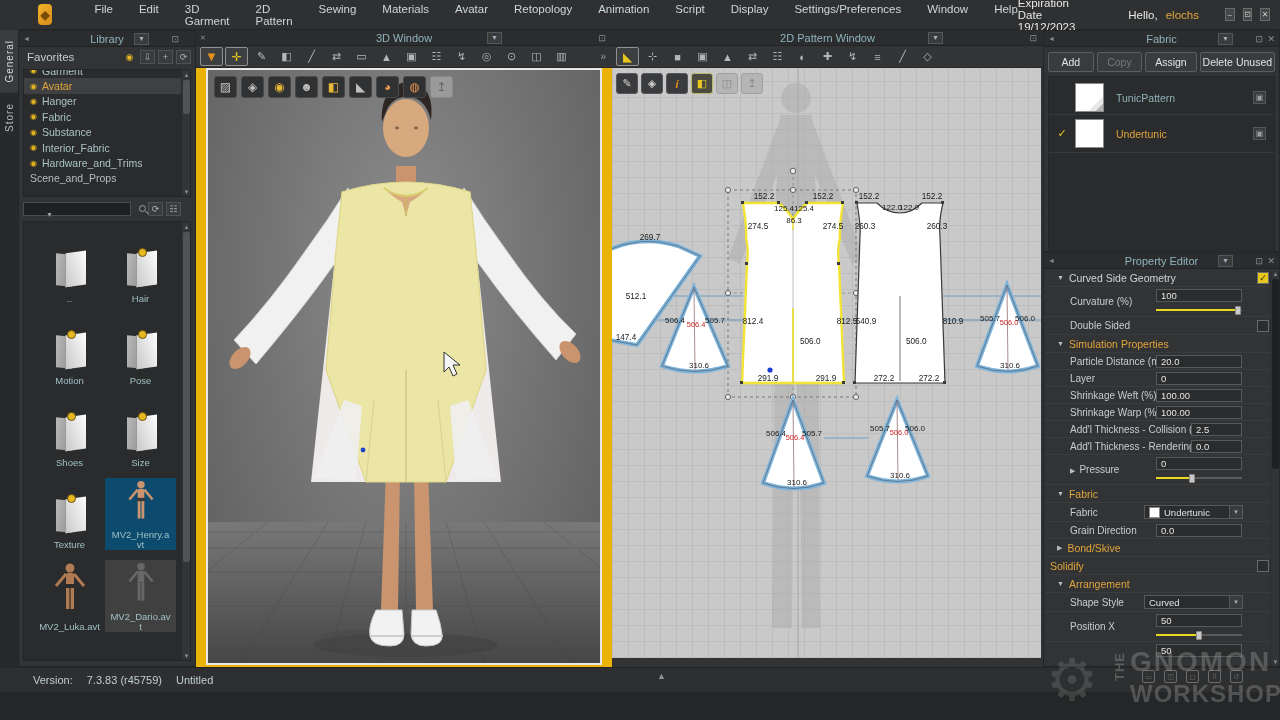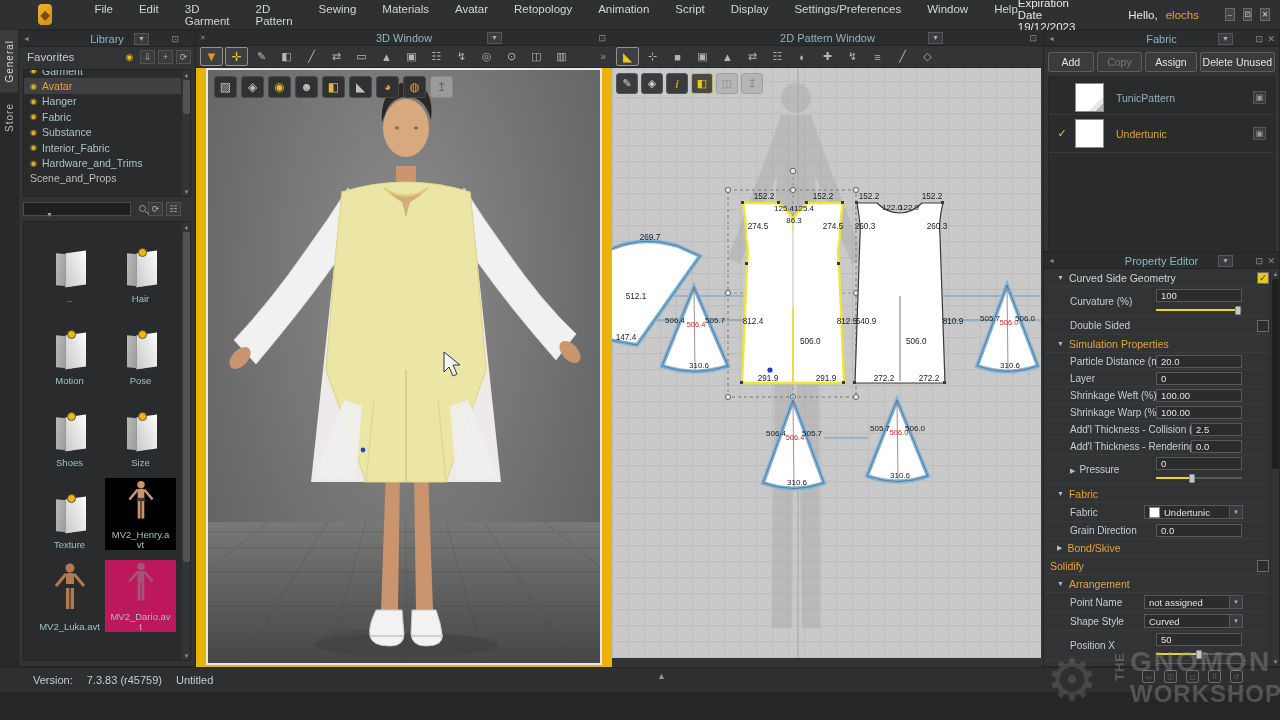--- a/index.html
+++ b/index.html
@@ -71,21 +71,21 @@
     border:1.4px solid #9aa0a0; border-radius:50%; }
   #search-lens::after { content:""; position:absolute; left:5px; top:6px; width:4px; height:1.4px;
     background:#9aa0a0; transform:rotate(38deg); }
   #search-drop { margin-left:22px; color:#9aa0a0; font-size:7px; }
   #lib-grid { position:relative; margin:2px 4px 0 4px; height:440px; background:#2a2b2c;
     border:1px solid #242526; overflow:hidden; }
   .grid-inner { display:grid; grid-template-columns:1fr 1fr; padding:10px 14px 0 10px;
     row-gap:10px; }
   .lib-item { position:relative; height:72px; display:flex; flex-direction:column;
     align-items:center; justify-content:flex-end; }
-  .lib-item.selected { background:#000000; }
+  .lib-item.selected { background:#0c4a6e; }
   .lib-label { font-size:9.5px; color:#9fc0c4; text-align:center; line-height:10px;
     margin-top:4px; max-width:62px; word-break:break-all; }
   .folder { position:relative; width:34px; height:36px; margin-bottom:2px; }
   .folder::before { content:""; position:absolute; left:3px; top:2px; width:16px; height:32px;
     background:linear-gradient(100deg,#b9b9b9,#8f8f8f); transform:skewY(6deg); }
   .folder::after { content:""; position:absolute; left:12px; top:0px; width:20px; height:34px;
     background:linear-gradient(250deg,#fdfdfd,#c9c9c9); transform:skewY(-8deg);
     border-left:1px solid #9a9a9a; }
   .badge { position:absolute; left:14px; top:-4px; width:9px; height:9px; border-radius:50%;
     background:#e8b820; border:1px solid #6a5410; z-index:3; }
@@ -361,21 +361,21 @@
           <svg class="avatar-thumb" viewBox="0 0 40 58">
             <circle cx="20" cy="8" r="4.5" fill="#b07a52"></circle>
               <rect x="16" y="13" width="8" height="14" rx="2" fill="#b07a52"></rect>
             <path d="M16,14 L6,26 M24,14 L34,26" stroke="#b07a52" stroke-width="3"></path>
             <rect x="16" y="27" width="3.4" height="22" fill="#b07a52"></rect>
               <rect x="20.6" y="27" width="3.4" height="22" fill="#b07a52"></rect>
             <rect x="15" y="24" width="10" height="4" fill="#2a2a2a"></rect>
           </svg>
           <span class="lib-label">MV2_Luka.avt</span>
         </div>
-        <div class="lib-item" style="background:#be185d;">
+        <div class="lib-item" style="background:#404040;">
           <svg class="avatar-thumb" viewBox="0 0 40 58" opacity="0.55">
             <circle cx="20" cy="8" r="4.5" fill="#8a8a8a"></circle>
               <rect x="16" y="13" width="8" height="14" rx="2" fill="#8a8a8a"></rect>
             <path d="M16,14 L6,26 M24,14 L34,26" stroke="#8a8a8a" stroke-width="3"></path>
             <rect x="16" y="27" width="3.4" height="22" fill="#8a8a8a"></rect>
               <rect x="20.6" y="27" width="3.4" height="22" fill="#8a8a8a"></rect>
           </svg>
           <span class="lib-label">MV2_Dario.avt</span>
         </div>
       </div>
@@ -786,27 +786,20 @@
       </div>
       <div class="sec-row" style="padding-left:6px;">
         <span>Solidify</span>
         <span class="checkbox"></span>
       </div>
       <div class="sec-row">
         <span class="tri">▼</span>
         <span>Arrangement</span>
       </div>
       <div class="p-row" style="height:19px;">
-        <span>Point Name</span>
-        <span class="dropdown">
-          <span>not assigned</span>
-          <span class="dd-arrow">▼</span>
-        </span>
-      </div>
-      <div class="p-row" style="height:19px;">
         <span>Shape Style</span>
         <span class="dropdown">
           <span>Curved</span>
           <span class="dd-arrow">▼</span>
         </span>
       </div>
       <div class="p-row tall">
         <span style="margin-top:6px;">Position X</span>
         <span class="p-input">50</span>
         <span class="slider">

